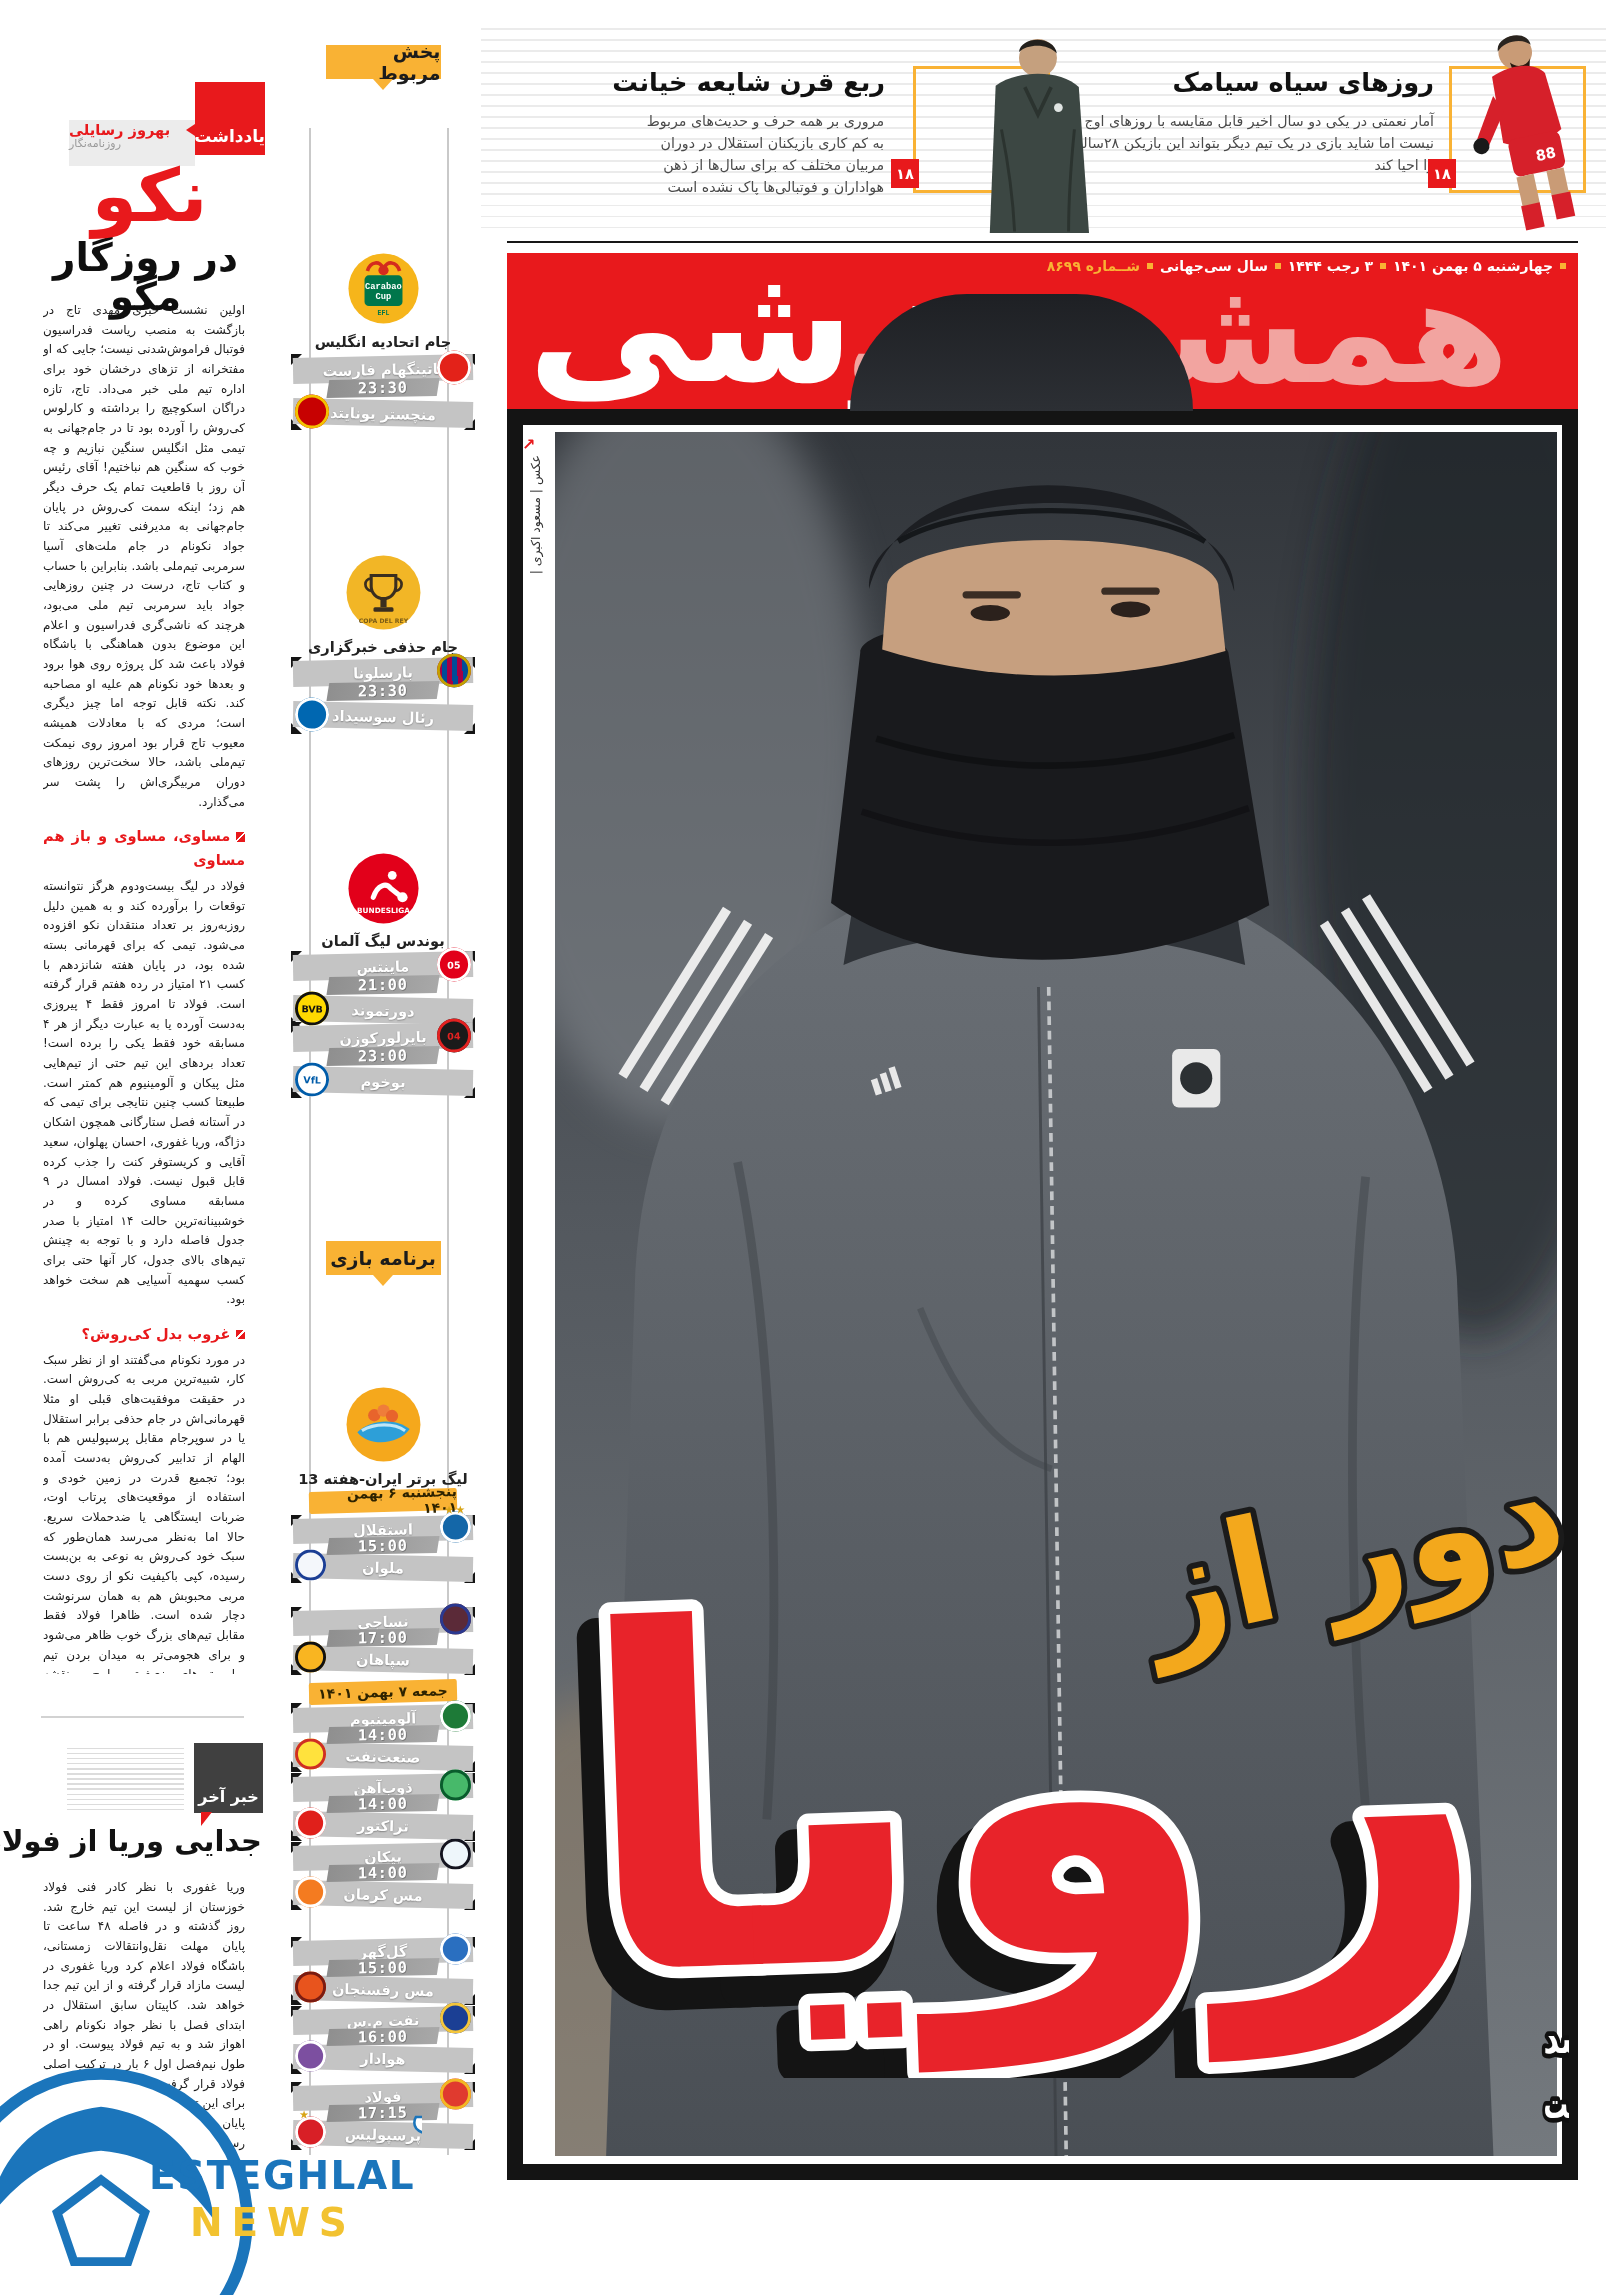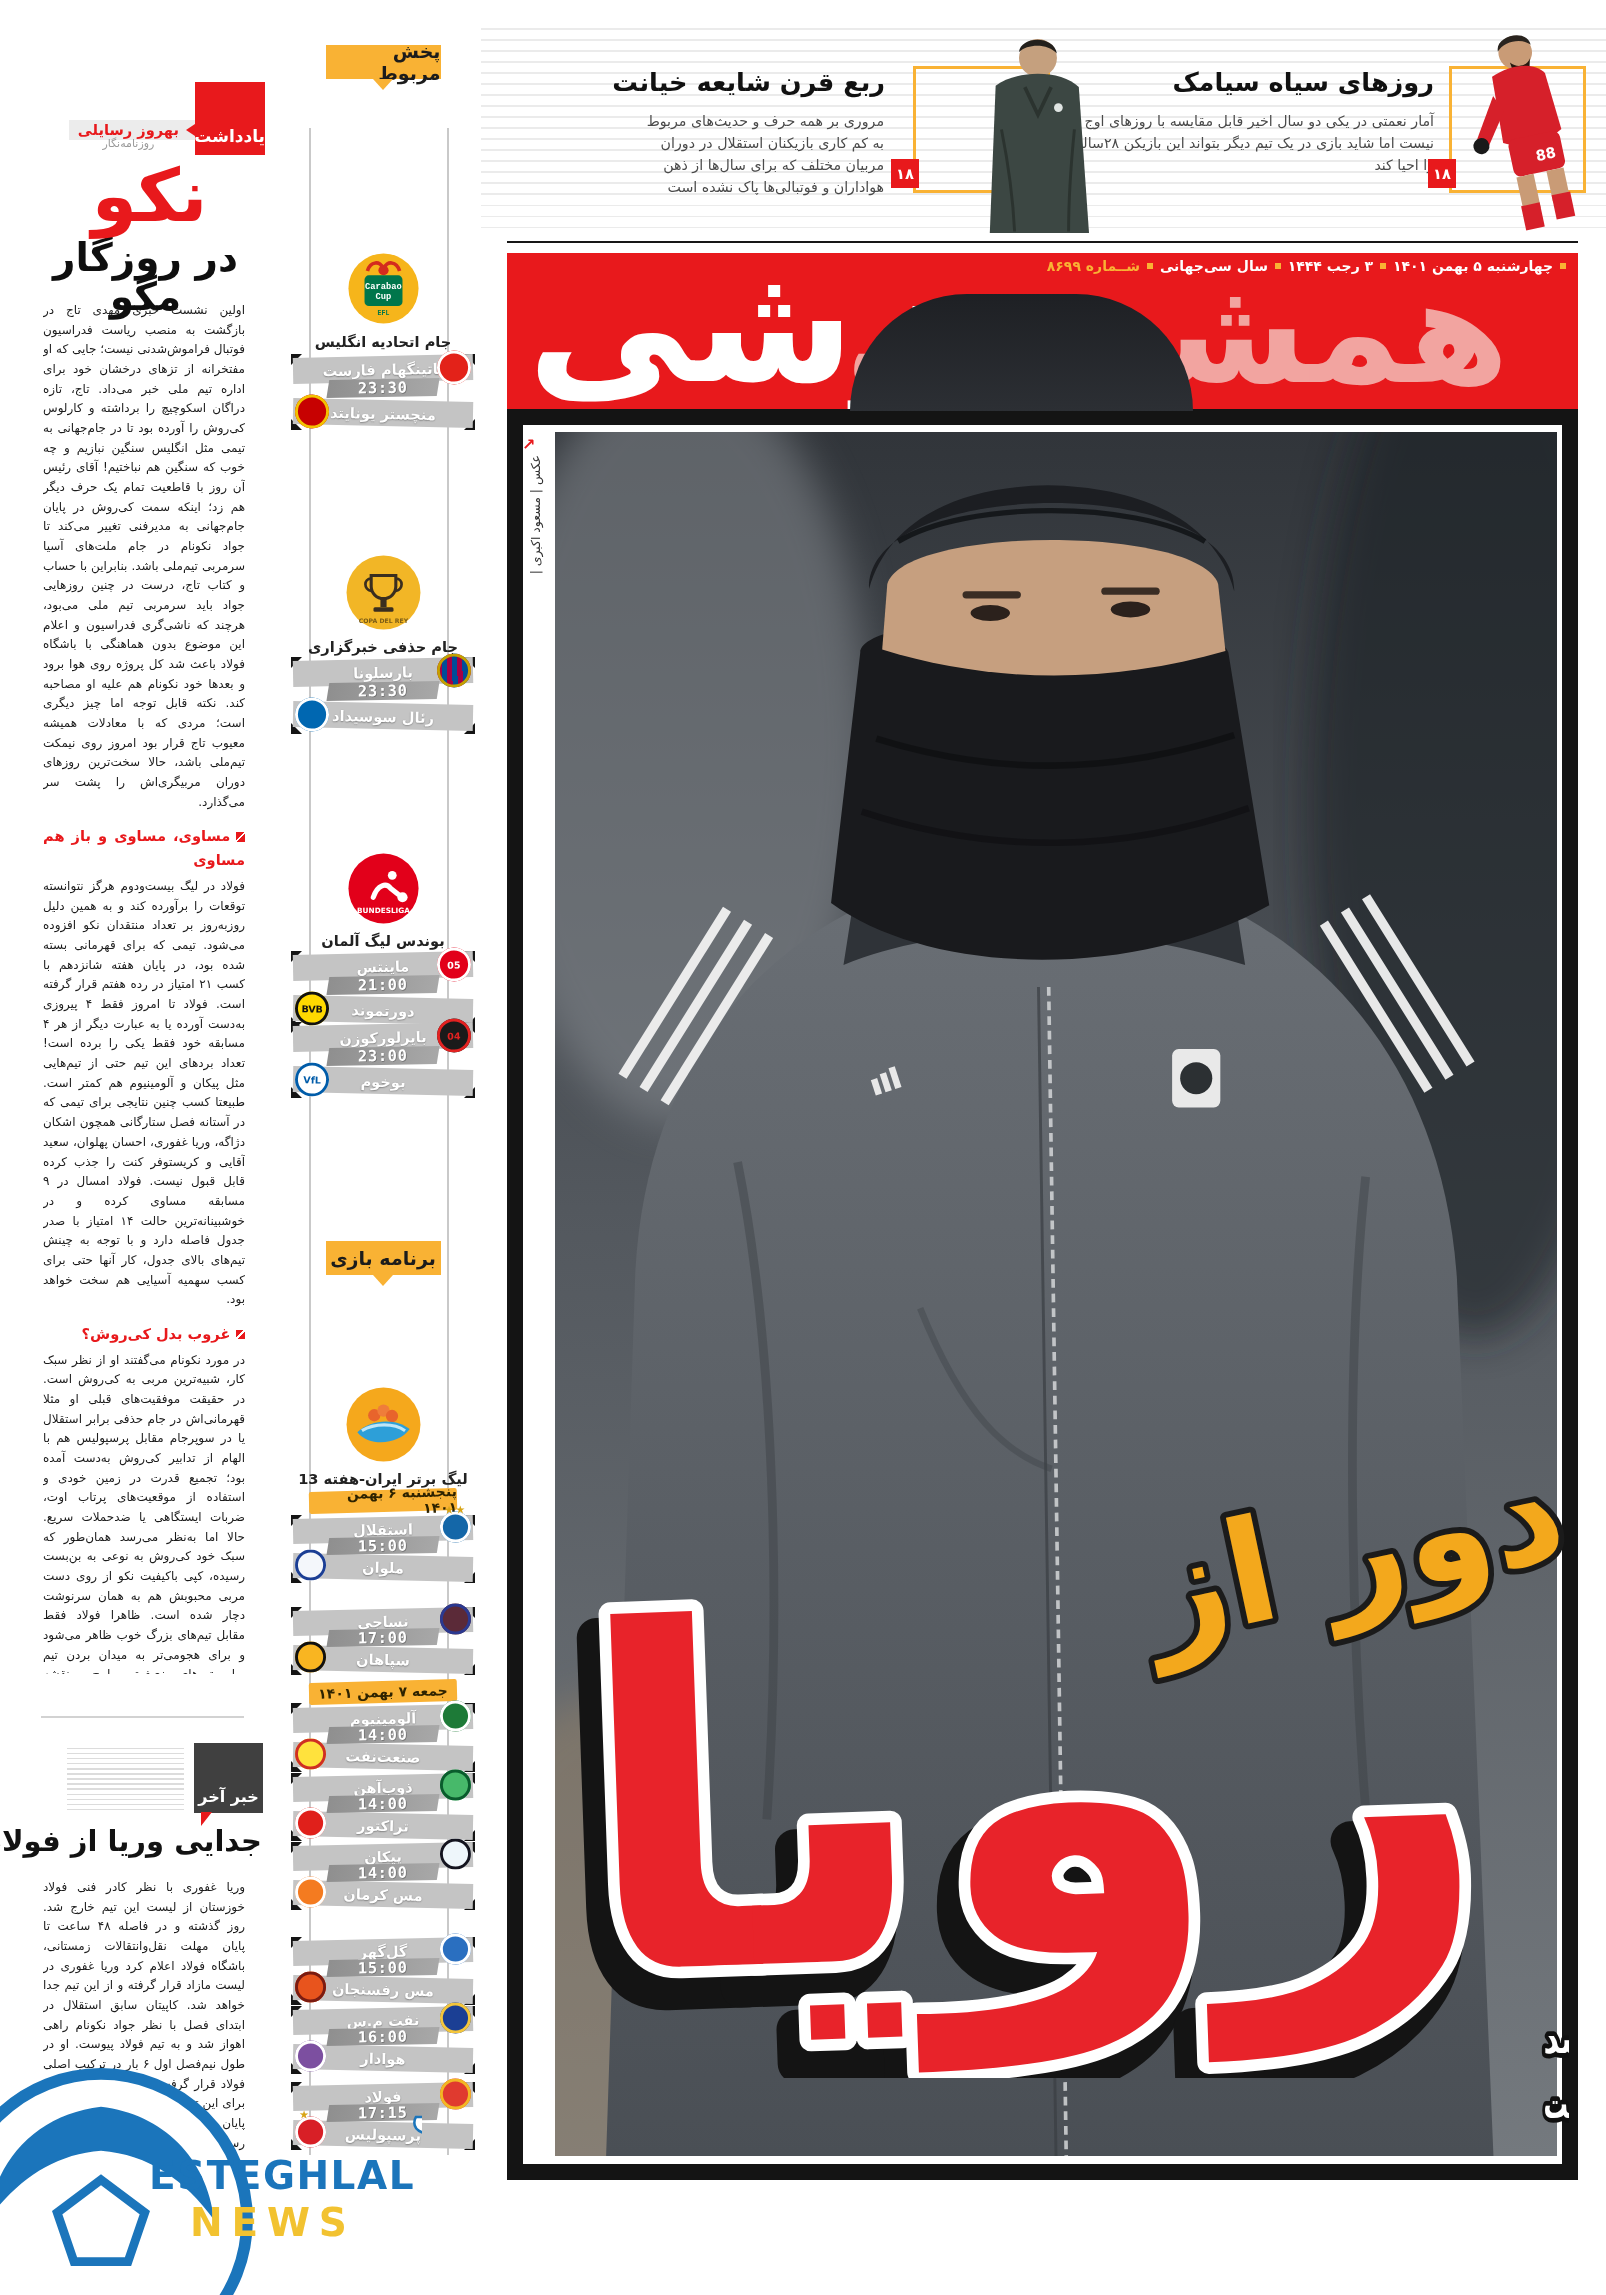--- a/index.html
+++ b/index.html
@@ -37,22 +37,22 @@
     font-size:12.4px;color:#333;text-align:right;z-index:4;}
   #kicker-svg{left:1139px;top:1406px;width:438px;height:307px;z-index:5;}
   #headline-svg{left:522px;top:1472px;width:1044px;height:606px;z-index:5;}
   #deck-svg{left:730px;top:1994px;width:840px;height:161px;z-index:6;}
   
   #note-tab{left:196px;top:82px;width:70px;height:73px;background:#e8191c;z-index:3;}
   #note-tab .lbl{position:absolute;bottom:8.8px;width:100%;text-align:center;color:#fff;
     font-size:17px;font-weight:bold;}
   #note-tab .ptr{position:absolute;left:-9.5px;bottom:19px;width:0;height:0;
     border-right:9.5px solid #e8191c;border-top:6.6px solid transparent;border-bottom:6.6px solid transparent;}
-  #author-bar{left:70px;top:120px;width:126px;height:20px;background:#ececec;z-index:2;
-    padding:2.2px 7.3px 0 0;box-sizing:border-box;text-align:center;}
+  #author-bar{left:70px;top:120px;width:126px;height:46px;background:#ececec;z-index:2;
+    padding:2.2px 7.3px 0 0;box-sizing:border-box;text-align:left;}
   #author-name{font-size:14.6px;font-weight:bold;color:#e8191c;line-height:1.1;}
   #author-role{font-size:11px;color:#9a9a9a;line-height:1.15;}
   #note-title-red{left:41px;top:159px;width:219px;text-align:center;font-size:73px;font-weight:bold;
     color:#e8191c;line-height:1;z-index:2;}
   #note-title-black{left:26px;top:238px;width:241px;text-align:center;font-size:39px;font-weight:bold;
     color:#0f0f0f;line-height:1;z-index:2;}
   #note-body{left:44px;top:301px;width:202px;height:1373px;overflow:hidden;font-size:12px;
     line-height:1.64;text-align:justify;color:#1c1c1c;z-index:2;}
   #note-body p{margin:0 0 7.3px;}
   .subhead{color:#e8191c;font-size:14.6px;font-weight:bold;margin:11.7px 0 5.1px;}

